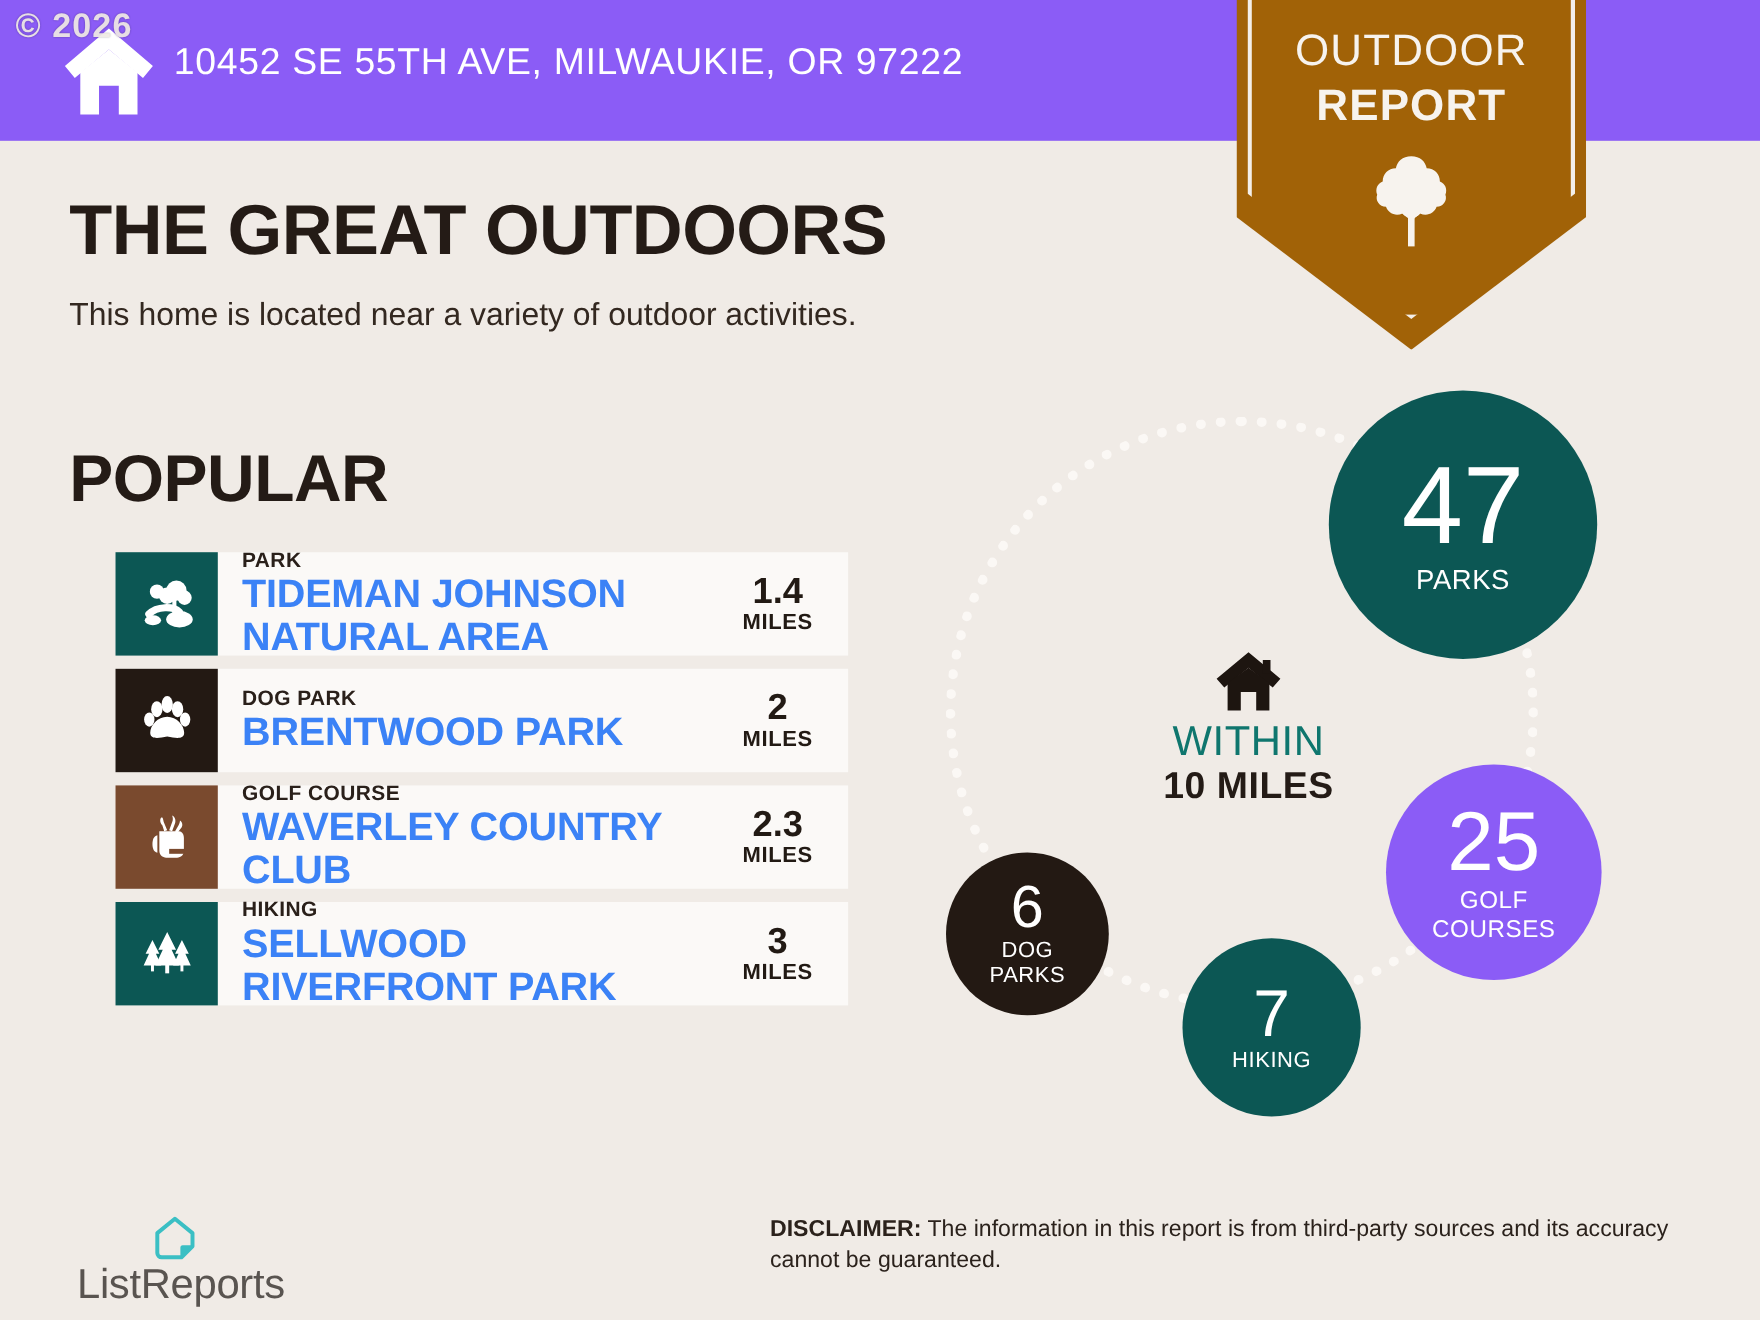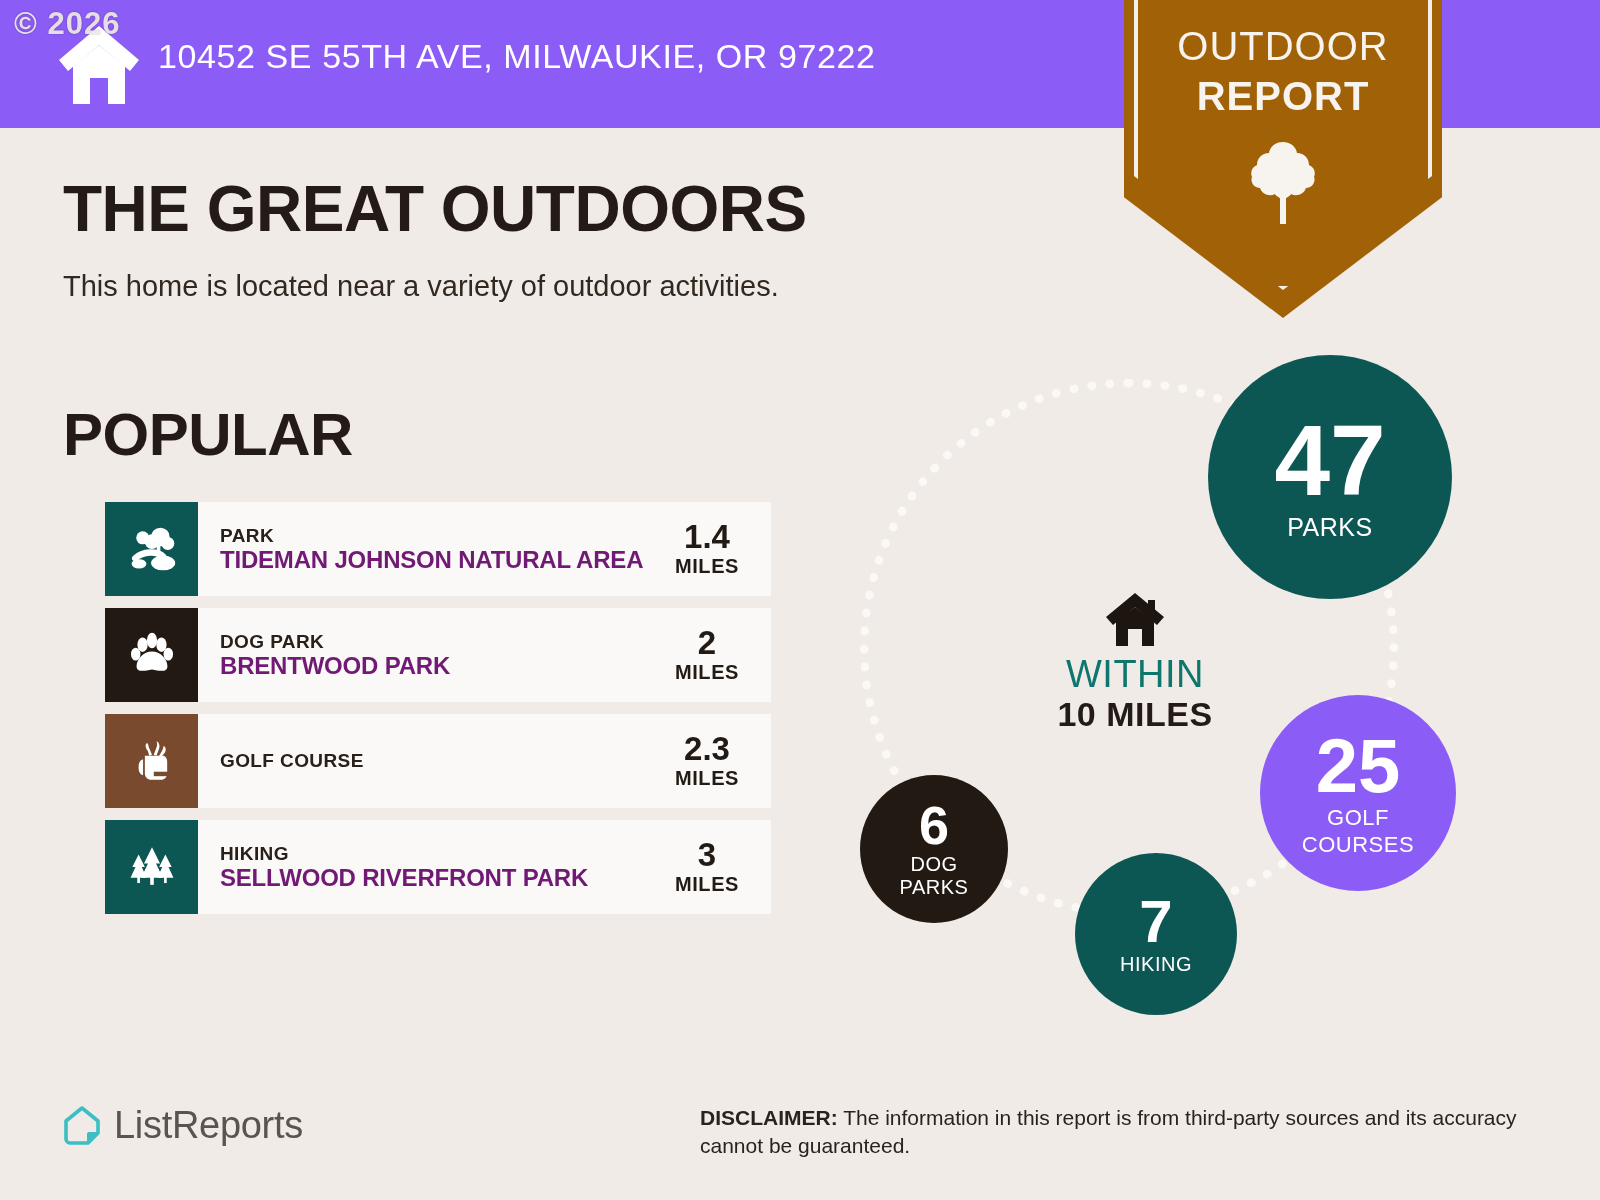--- a/index.html
+++ b/index.html
@@ -159,24 +159,24 @@
   }
   .row-text { flex: 1; }
   .row-cat {
     font-size: 19px;
     font-weight: 700;
     letter-spacing: 0.4px;
     color: #2a201a;
     line-height: 1.15;
   }
   .row-name {
-    font-size: 24px;
+    font-size: 36px;
     font-weight: 700;
     letter-spacing: -0.2px;
-    color: #701a75;
+    color: #3b82f6;
     line-height: 1.08;
   }
   .row-dist {
     width: 96px;
     min-width: 96px;
     text-align: center;
     padding-right: 10px;
   }
   .dist-num {
     font-size: 33px;
@@ -213,21 +213,21 @@
     position: absolute;
     border-radius: 50%;
     display: flex;
     flex-direction: column;
     align-items: center;
     justify-content: center;
     color: #ffffff;
     text-align: center;
   }
   .stat-num {
-    font-weight: 700;
+    font-weight: 400;
     line-height: 0.95;
     text-align: right;
   }
   .stat-label {
     font-weight: 400;
     line-height: 1.05;
     letter-spacing: 0.5px;
   }
   .c-parks  { left: 368px; top: 0px;   width: 244px; height: 244px; background: #0c5754; }
   .c-parks .stat-num { font-size: 100px; }
@@ -269,20 +269,21 @@
     line-height: 1.1;
   }
 
   
   .logo {
     position: absolute;
     left: 60px;
     top: 1103px;
     display: flex;
     align-items: center;
+    flex-direction: column;
   }
   .logo-mark { width: 44px; height: 44px; }
   .logo-text {
     margin-left: 10px;
     font-size: 38px;
     font-weight: 400;
     color: #595450;
     letter-spacing: -0.3px;
   }
   .disclaimer {
@@ -385,20 +386,21 @@
         <path d="M33 6 C36 7 37 11 36 14 L33 22 L30 21 L33 13 C34 11 34 8 33 6 Z" fill="#fff"></path>
         <path d="M41 11 C44 13 44 17 42 19 L38 24 L36 22 L39 17 C40 15 41 13 41 11 Z" fill="#fff"></path>
         <path d="M20 22 L40 22 C43 22 45 25 45 29 L45 42 C45 46 42 49 38 49 L27 49 C23 49 20 46 20 42 Z" fill="#fff"></path>
         <path d="M18 26 C14 27 13 31 13 35 C13 39 14 43 18 44 Z" fill="#fff"></path>
         <rect x="30" y="40" width="16" height="5" fill="#7a4a2e"></rect>
       </svg>
     </div>
     <div class="row-body">
       <div class="row-text">
         <div class="row-cat">GOLF COURSE</div>
+        <div class="row-name">WAVERLEY COUNTRY CLUB</div>
       </div>
       <div class="row-dist">
         <div class="dist-num">2.3</div>
         <div class="dist-unit">MILES</div>
       </div>
     </div>
   </div>
 
   <div class="list-row">
     <div class="row-icon" style="background:#0c5754">

